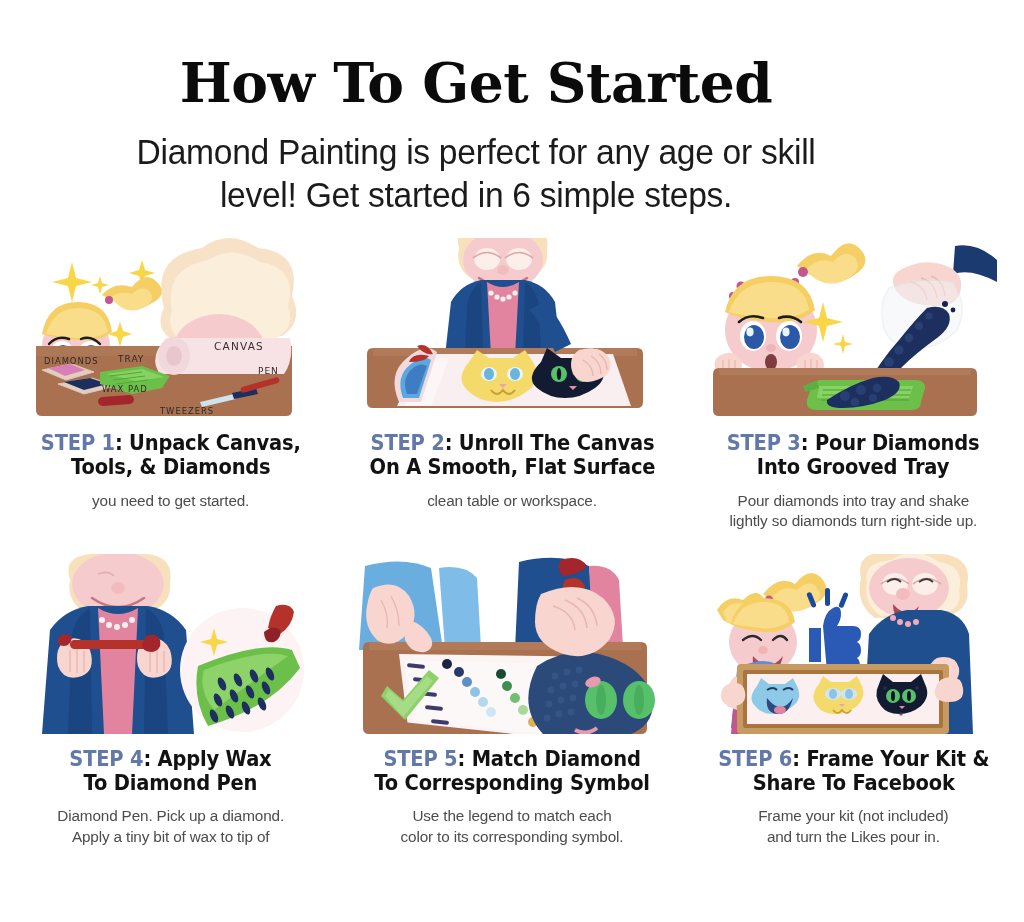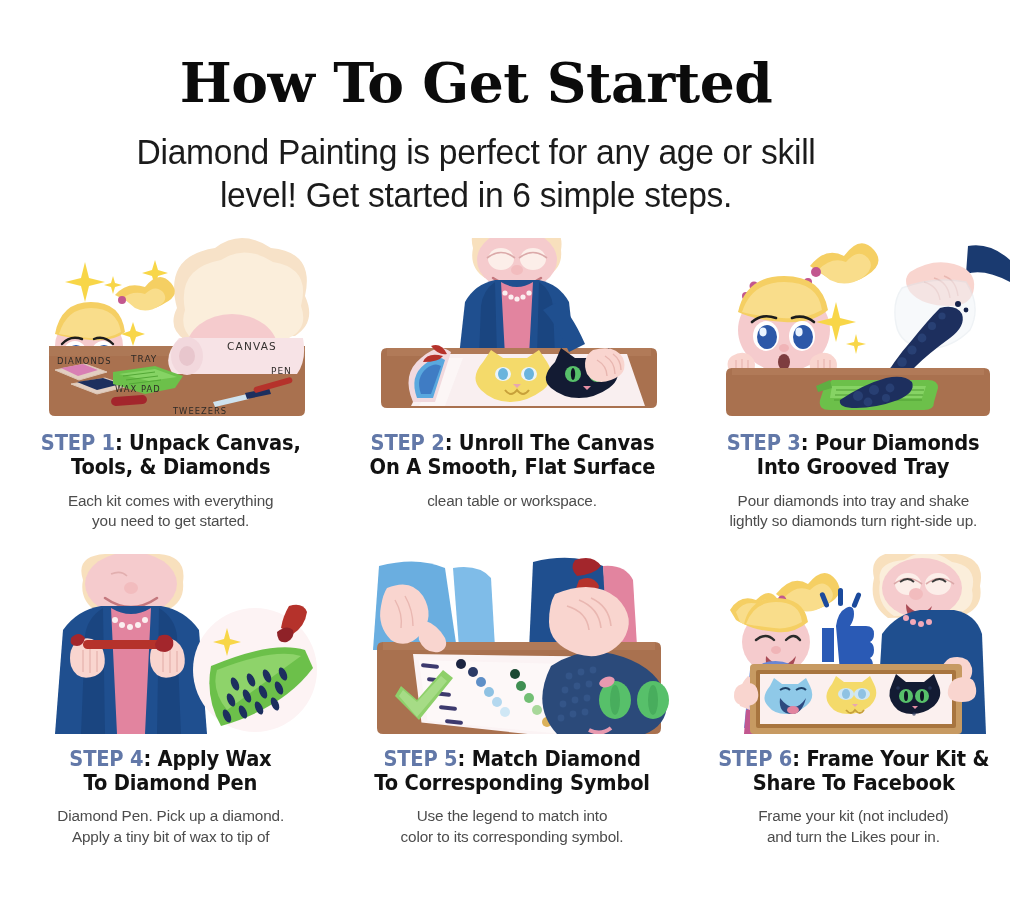--- a/index.html
+++ b/index.html
@@ -48,21 +48,21 @@
     display:flex;
     flex-direction:column;
     align-items:center;
     padding:0 14px;
   }
   .art{
     width:100%;
     height:180px;
     display:flex;
     align-items:flex-end;
-    justify-content:flex-end;
+    justify-content:flex-start;
     position:relative;
   }
   .art svg{display:block;}
 
   .step-heading{
     margin-top:14px;
     text-align:center;
     font-family:"DejaVu Sans",sans-serif;
     font-weight:700;
     font-size:20.5px;
@@ -191,21 +191,20 @@
         </svg>
       </div>
       <div class="step-heading">
         <span class="hl">
           <span class="step-num">STEP 1</span><span class="step-colon">:</span>
           <span>Unpack Canvas,</span>
         </span>
         <span class="hl">Tools, &amp; Diamonds</span>
       </div>
       <div class="step-desc">
-        <span>Each kit comes with everything</span>
         <span>you need to get started.</span>
       </div>
     </div>
 
     <div class="card">
       <div class="art">
         <svg width="300" height="180" viewBox="0 0 300 180">
           <g>
 
             <path d="M104 10 q-6 -22 18 -24 q22 -16 48 0 q26 2 22 26 q2 18 -14 26 l-62 2 q-16 -10 -12 -30 Z" fill="#f8e0bd"></path>
@@ -579,21 +578,21 @@
         </svg>
       </div>
       <div class="step-heading">
         <span class="hl">
           <span class="step-num">STEP 5</span><span class="step-colon">:</span>
           <span>Match Diamond</span>
         </span>
         <span class="hl">To Corresponding Symbol</span>
       </div>
       <div class="step-desc">
-        <span>Use the legend to match into</span>
+        <span>Use the legend to match each</span>
         <span>color to its corresponding symbol.</span>
       </div>
     </div>
 
     <div class="card">
       <div class="art">
         <svg width="300" height="180" viewBox="0 0 300 180">
 
           <g>
             <path d="M164 24 q-6 -26 26 -26 q28 -20 56 2 q30 4 24 32 q4 22 -18 30 l-74 2 q-20 -14 -14 -40 Z" fill="#f8e0bd"></path>

